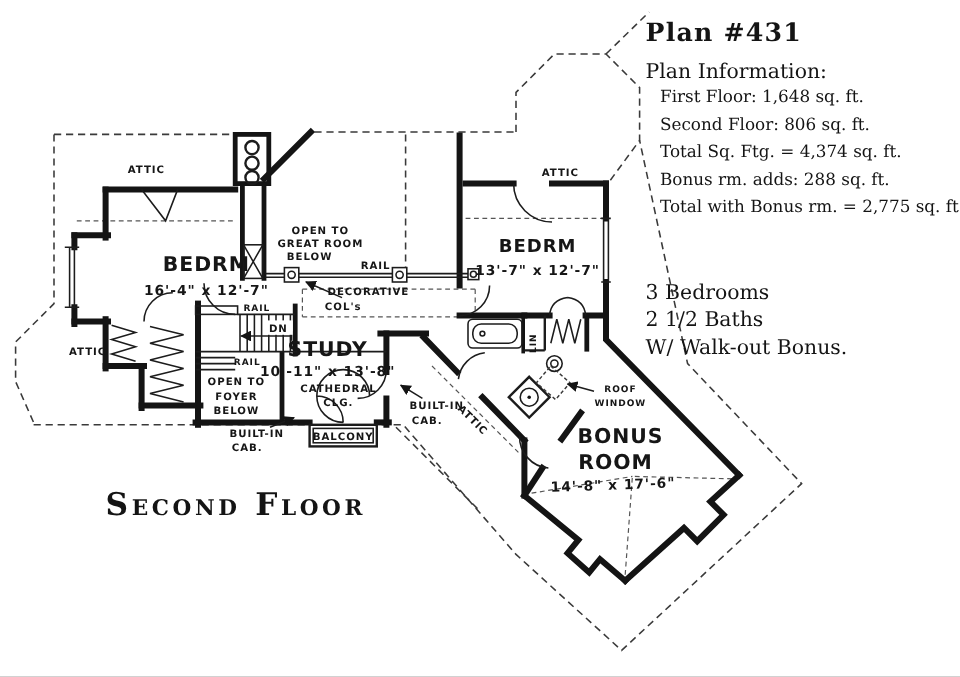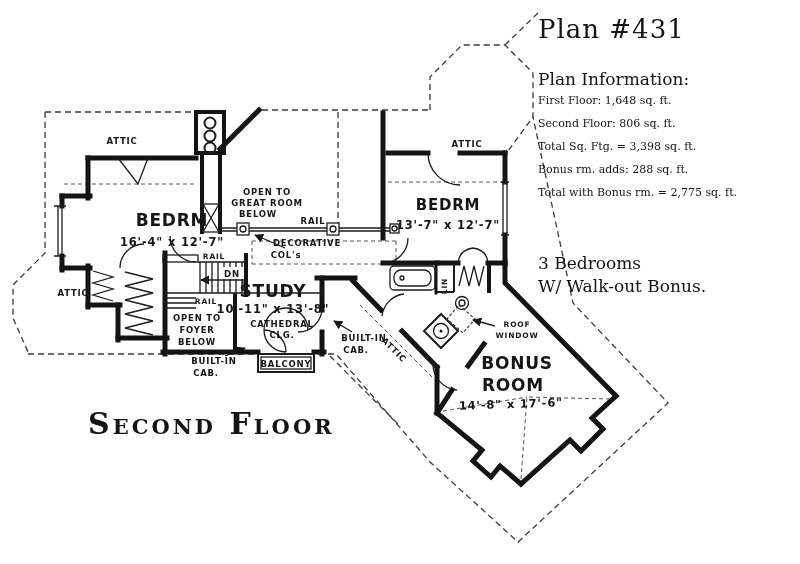--- a/index.html
+++ b/index.html
@@ -21,27 +21,27 @@
   .lbl{font-family:"DejaVu Sans","Liberation Sans",sans-serif;font-weight:700;
        fill:#161616;letter-spacing:0.8px;}
   .s7{font-size:7.5px;}
   .s8{font-size:8.5px;}
   .s11{font-size:11.5px;}
   .s15{font-size:15px;}
   .s17{font-size:17px;}
 
   
   .infoblock{position:absolute;left:538px;top:14px;width:260px;}
-  .plan-title{font-size:26px;font-weight:400;letter-spacing:1px;}
-  .info-heading{font-size:17px;margin-top:25px;}
-  .info-line{font-size:11px;line-height:23px;white-space:nowrap;}
+  .plan-title{font-size:21px;font-weight:700;letter-spacing:1px;}
+  .info-heading{font-size:17px;margin-top:11px;}
+  .info-line{font-size:14px;line-height:23px;white-space:nowrap;margin-left:12px;}
   .features{margin-top:48px;}
   .feature-line{font-size:17px;line-height:23px;white-space:nowrap;}
 
-  .floorname{position:absolute;left:88px;top:406px;font-size:30px;font-weight:700;
+  .floorname{position:absolute;left:88px;top:406px;font-size:26px;font-weight:700;
              font-variant:small-caps;letter-spacing:3px;}
 </style>
 </head>
 <body>
 
 <div class="page">
 
   <svg class="plan-svg" viewBox="0 0 800 564">
     <defs>
       <marker id="arr" viewBox="0 0 10 10" refX="9" refY="5" markerWidth="7" markerHeight="7" orient="auto-start-reverse">
@@ -238,24 +238,25 @@
       <text class="lbl s17" x="513" y="391" text-anchor="middle">ROOM</text>
       <text class="lbl s11" transform="translate(511,408) rotate(-2)" text-anchor="middle">14'-8" x 17'-6"</text>
     </g>
   </svg>
 
   <div class="infoblock">
     <div class="plan-title">Plan #431</div>
     <div class="info-heading">Plan Information:</div>
     <div class="info-line">First Floor: 1,648 sq. ft.</div>
     <div class="info-line">Second Floor: 806 sq. ft.</div>
-    <div class="info-line">Total Sq. Ftg. = 3,398 sq. ft.</div>
+    <div class="info-line">Total Sq. Ftg. = 4,374 sq. ft.</div>
     <div class="info-line">Bonus rm. adds: 288 sq. ft.</div>
     <div class="info-line">Total with Bonus rm. = 2,775 sq. ft.</div>
     <div class="features">
       <div class="feature-line">3 Bedrooms</div>
+      <div class="feature-line">2 1/2 Baths</div>
       <div class="feature-line">W/ Walk-out Bonus.</div>
     </div>
   </div>
 
   <div class="floorname">Second Floor</div>
 
 </div>
 
 </body></html>

